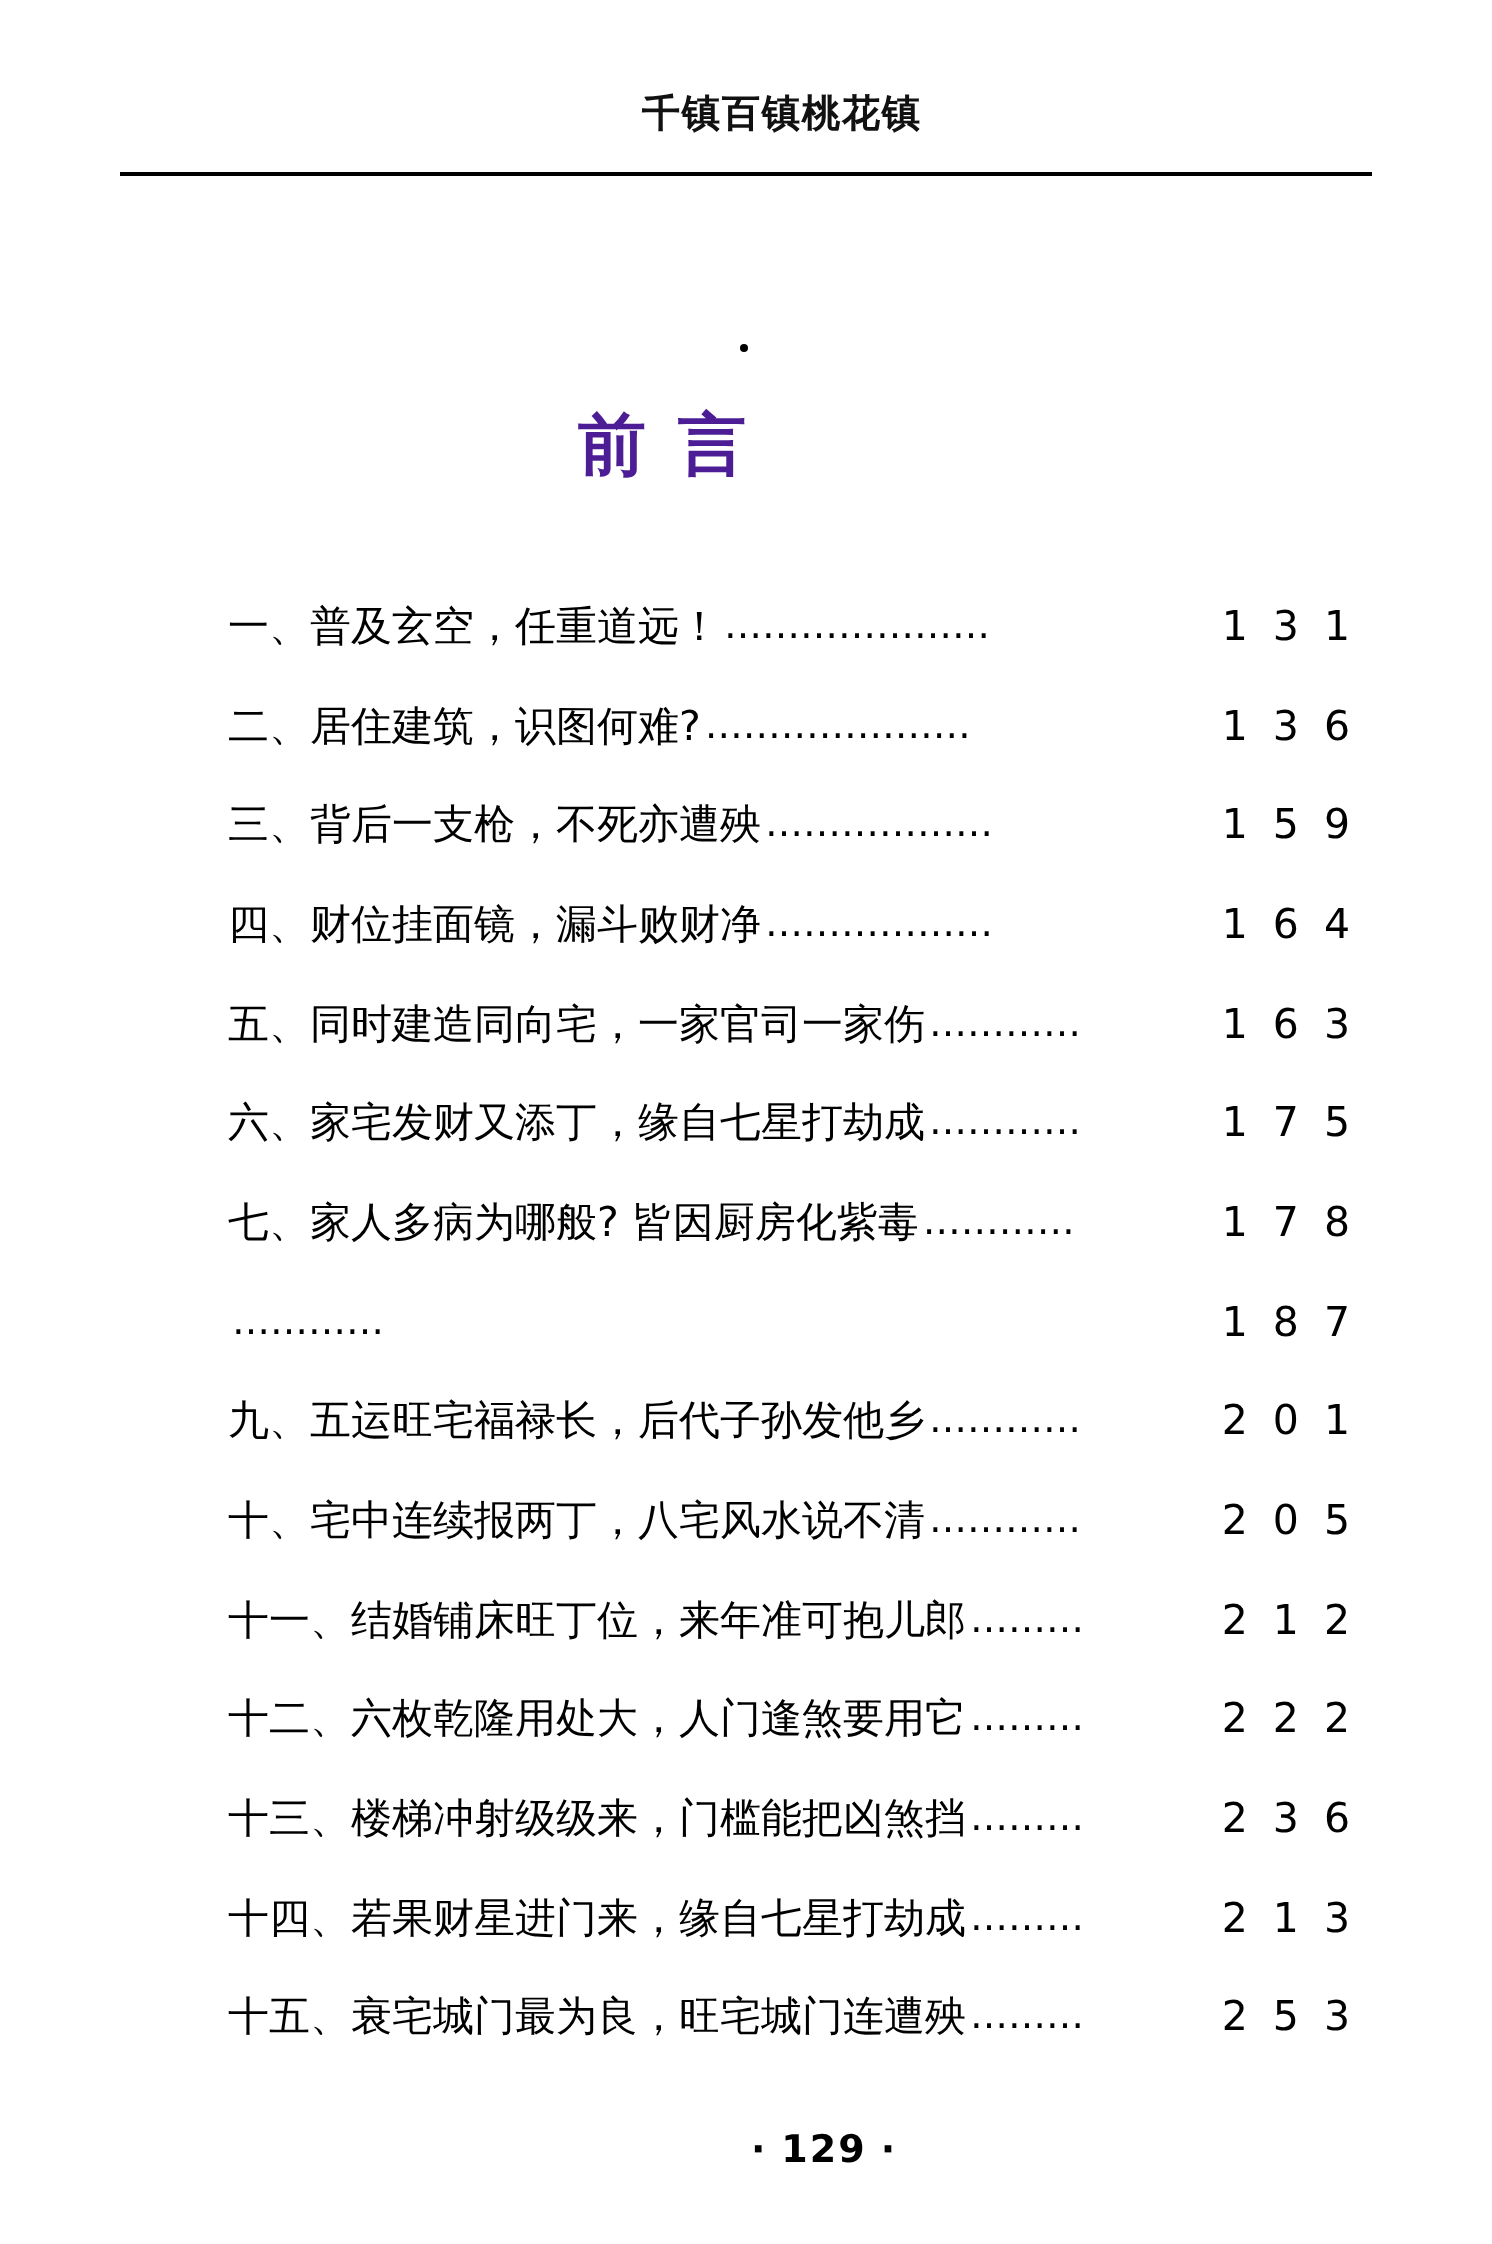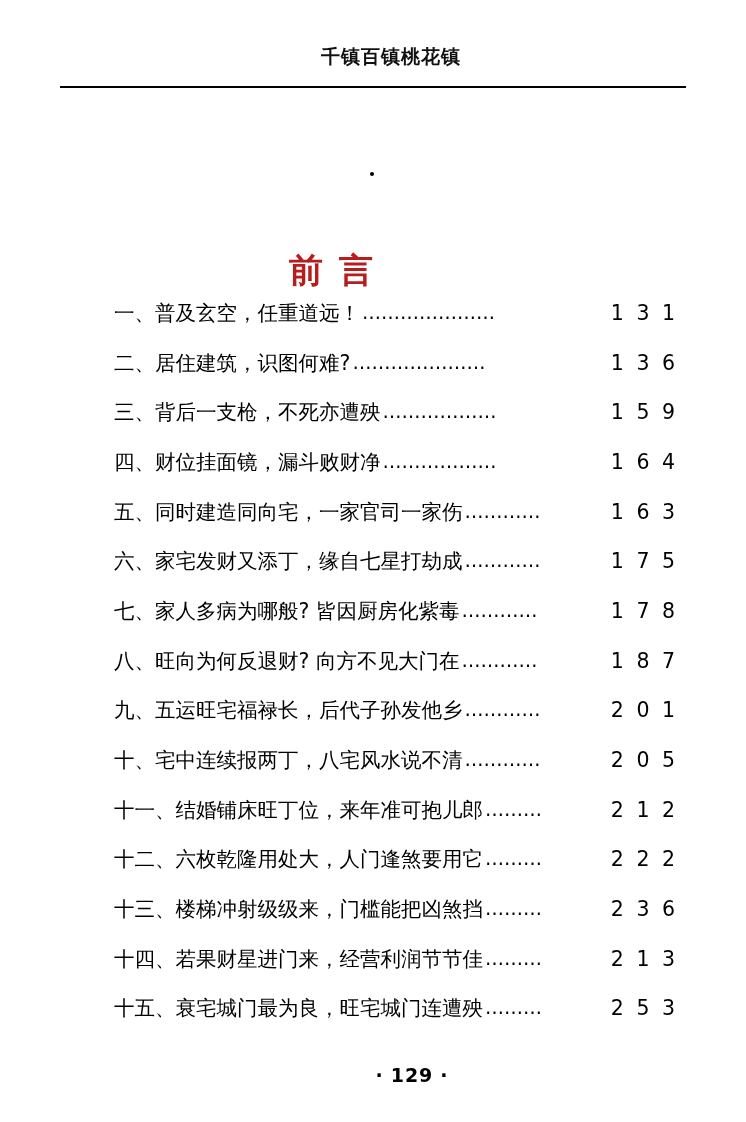--- a/index.html
+++ b/index.html
@@ -63,22 +63,21 @@
     position: absolute;
     top: 200px;
     left: 0;
     width: 662px;
     text-align: center;
     font-family: "DejaVu Sans", "Liberation Sans", sans-serif;
     font-weight: bold;
     font-size: 34px;
     letter-spacing: 16px;
     text-indent: 16px;
-    color: #b91c1c;
-    margin-top: 48px;
+    color: #4c1d95;
   }
 
   
   .toc {
     position: absolute;
     top: 300px;
     left: 0;
     width: 746px;
     padding: 0 68px;
     box-sizing: border-box;
@@ -188,21 +187,20 @@
       <span class="toc-page">1 7 5</span>
     </div>
 
     <div class="toc-entry">
       <span class="toc-label">七、家人多病为哪般? 皆因厨房化紫毒</span>
       <span class="toc-leader">…………</span>
       <span class="toc-page">1 7 8</span>
     </div>
 
     <div class="toc-entry">
-      <span class="toc-label">八、旺向为何反退财? 向方不见大门在</span>
       <span class="toc-leader">…………</span>
       <span class="toc-page">1 8 7</span>
     </div>
 
     <div class="toc-entry">
       <span class="toc-label">九、五运旺宅福禄长，后代子孙发他乡</span>
       <span class="toc-leader">…………</span>
       <span class="toc-page">2 0 1</span>
     </div>
 
@@ -224,21 +222,21 @@
       <span class="toc-page">2 2 2</span>
     </div>
 
     <div class="toc-entry">
       <span class="toc-label">十三、楼梯冲射级级来，门槛能把凶煞挡</span>
       <span class="toc-leader">………</span>
       <span class="toc-page">2 3 6</span>
     </div>
 
     <div class="toc-entry">
-      <span class="toc-label">十四、若果财星进门来，经营利润节节佳</span>
+      <span class="toc-label">十四、若果财星进门来，缘自七星打劫成</span>
       <span class="toc-leader">………</span>
       <span class="toc-page">2 1 3</span>
     </div>
 
     <div class="toc-entry">
       <span class="toc-label">十五、衰宅城门最为良，旺宅城门连遭殃</span>
       <span class="toc-leader">………</span>
       <span class="toc-page">2 5 3</span>
     </div>
 

